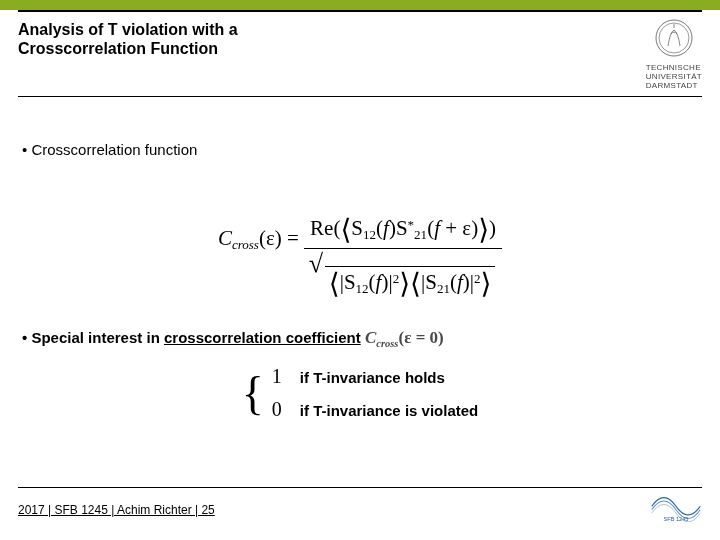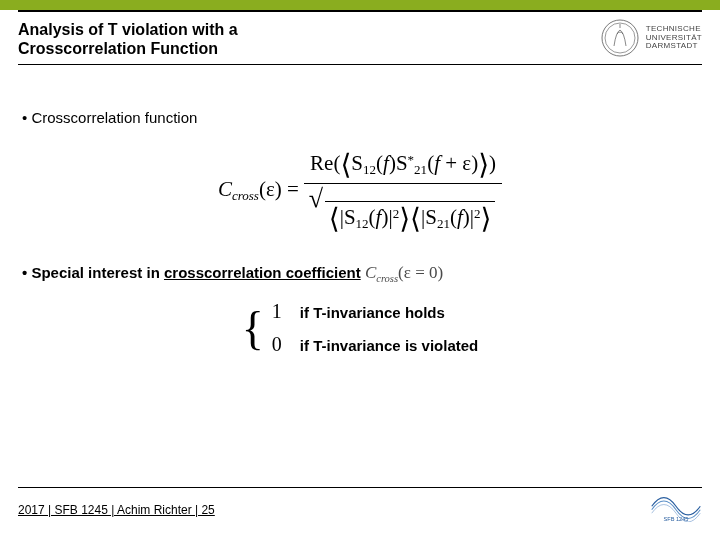--- a/index.html
+++ b/index.html
@@ -6,35 +6,35 @@
   body {
     width: 720px; height: 540px;
     font-family: Arial, Helvetica, sans-serif;
     background: #fff; color: #000;
     position: relative;
   }
   .topbar { height: 10px; background: #8aad1f; width: 100%; }
   .thinrule { height: 2px; background: #000; margin: 0 18px; }
   .header { display: flex; align-items: flex-start; padding: 8px 18px 4px 18px; }
   .title { font-size: 16px; font-weight: bold; flex: 1; line-height: 1.2; }
-  .logo-box { display: flex; align-items: center; gap: 6px; margin-top: -2px; }
+  .logo-box { display: flex; align-items: center; gap: 6px; margin-top: -2px; flex-direction: column; }
   .seal { width: 40px; height: 40px; }
   .logo-text { font-size: 8px; line-height: 1.1; letter-spacing: 0.3px; color: #444; }
   hr.sep { border: none; border-top: 1px solid #000; margin: 2px 18px; }
   .content { padding: 14px 22px 0 22px; }
   .bullet { font-size: 15px; color: #000; margin-bottom: 6px; margin-top: 28px; }
   .bullet .lead { display: inline; }
   .formula-block {
     text-align: center;
     margin: 22px 0 26px 0;
     font-family: Liberation Serif, serif;
     font-size: 21px;
   }
   .frac { display: inline-block; vertical-align: middle; text-align: center; }
-  .frac .num { display: block; padding: 0 6px 2px 6px; }
+  .frac .num { display: block; padding: 0 6px 2px 6px; margin-top: 33px; }
   .frac .den { display: block; border-top: 1.3px solid #000; padding: 2px 6px 0 6px; }
   .ang { font-size: 28px; vertical-align: -4px; }
   .sq { position: relative; display: inline-block; padding-left: 14px; }
   .sq::before {
     content: "√"; position: absolute; left: -2px; top: -2px; font-size: 26px;
   }
   .sq-body { border-top: 1.3px solid #000; padding: 0 4px; display: inline-block; margin-top: 15px; }
   .sub { font-size: 0.62em; vertical-align: -4px; }
   .sup { font-size: 0.62em; vertical-align: 6px; }
   .ital { font-style: italic; }
@@ -105,21 +105,21 @@
       <span class="den">
         <span class="sq"><span class="sq-body">
           <span class="ang">⟨</span>|<span>S</span><span class="sub">12</span>(<span class="ital">f</span>)|<span class="sup">2</span><span class="ang">⟩</span><span class="ang">⟨</span>|<span>S</span><span class="sub">21</span>(<span class="ital">f</span>)|<span class="sup">2</span><span class="ang">⟩</span>
         </span></span>
       </span>
     </span>
   </div>
 
   <div class="bullet" style="font-weight:bold;">
     • <span>Special interest in </span><u>crosscorrelation coefficient</u>
-    <span class="coeff-inline" style="font-weight:normal;">
+    <span class="coeff-inline" style="font-weight:bold;">
       <span class="ital">C</span><span class="sub ital">cross</span><span>(ε = 0)</span>
     </span>
   </div>
 
   <div class="piecewise">
     <span class="brace">{</span>
     <span class="cases">
       <span class="case-row">
         <span class="case-val">1</span>
         <span class="case-txt">if T-invariance holds</span>

